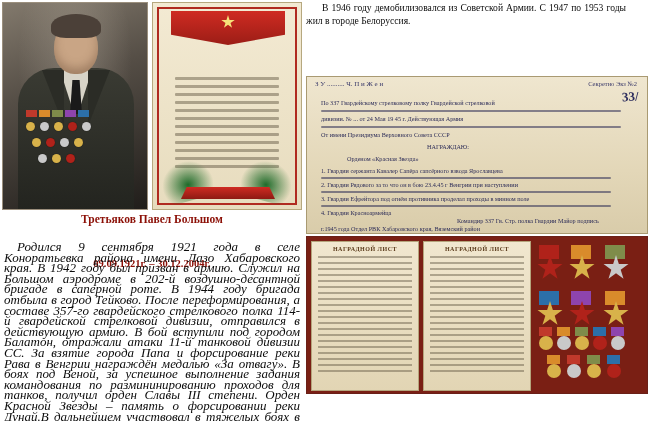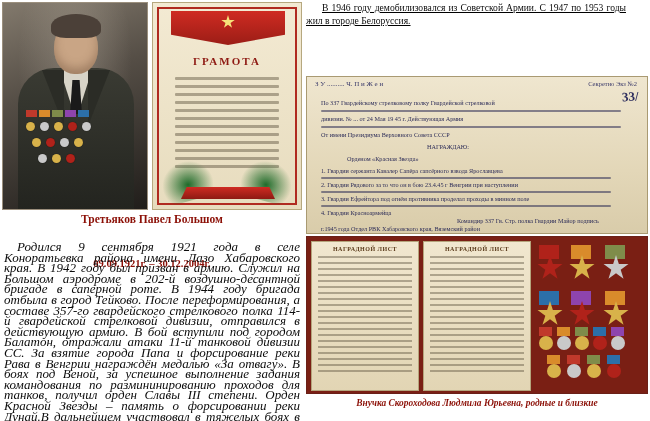--- a/index.html
+++ b/index.html
@@ -199,21 +199,21 @@
     text-indent: 13px;
     color: #0b0b0b;
     font-style: italic;
     font-family: Liberation Serif, serif;
   }
 
   
   .right-col {
     position: absolute;
     left: 306px; top: 2px;
-    width: 320px; height: 417px; text-decoration: underline;
+    width: 320px; height: 417px;
   }
   .intro {
     font-size: 9.6px;
     line-height: 12.6px;
     text-align: justify;
     text-indent: 16px;
     color: #0b0b0b;
     font-family: "Liberation Serif", serif;
   }
 
@@ -374,21 +374,20 @@
           <div class="medal" style="left:30px; top:44px; background:#d8b24a;"></div>
           <div class="medal" style="left:44px; top:44px; background:#b0221a;"></div>
         </div>
         <div class="p-frame"></div>
       </div>
 
       <div class="cert">
         <div class="cert-border"></div>
         <div class="cert-banner"></div>
         <div class="cert-star"></div>
-        <div class="cert-title">ГРАМОТА</div>
         <div class="cert-lines">
           <div></div>
             <div></div>
             <div></div>
             <div></div>
             <div></div>
           <div></div>
             <div></div>
             <div></div>
             <div></div>
@@ -521,15 +520,14 @@
         <div class="m" style="left:10px; top:37px; background:#d8b24a;"></div>
         <div class="r" style="left:30px; top:28px; background:#c0392b;"></div>
         <div class="m" style="left:30px; top:37px; background:#c9c9c9;"></div>
         <div class="r" style="left:50px; top:28px; background:#7f8c4a;"></div>
         <div class="m" style="left:50px; top:37px; background:#d8b24a;"></div>
         <div class="r" style="left:70px; top:28px; background:#2c6fa8;"></div>
         <div class="m" style="left:70px; top:37px; background:#b0221a;"></div>
       </div>
     </div>
 
-    <div class="caption">Внучка Скороходова Людмила Юрьевна, родные и близкие</div>
   </div>
 </div>
 
 </body></html>

